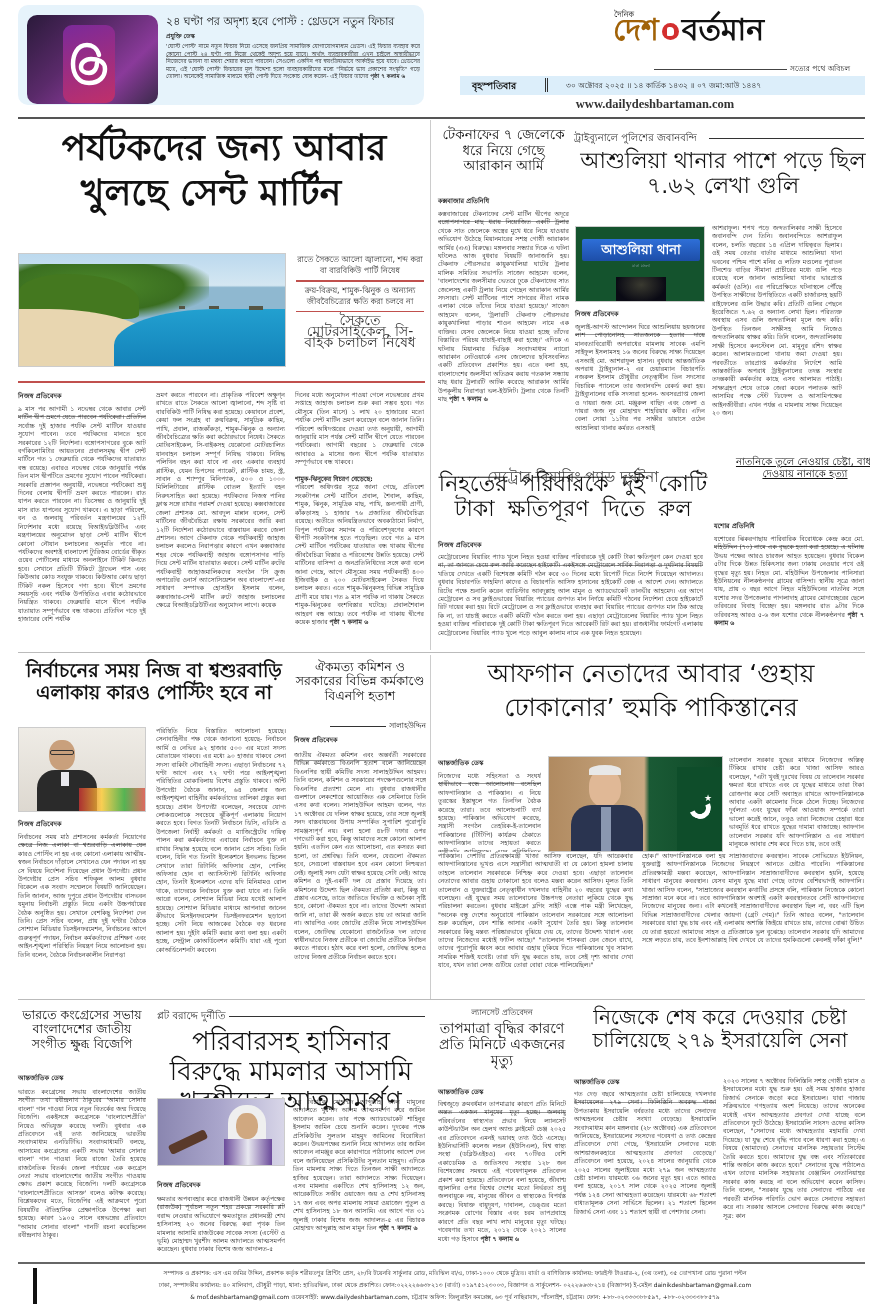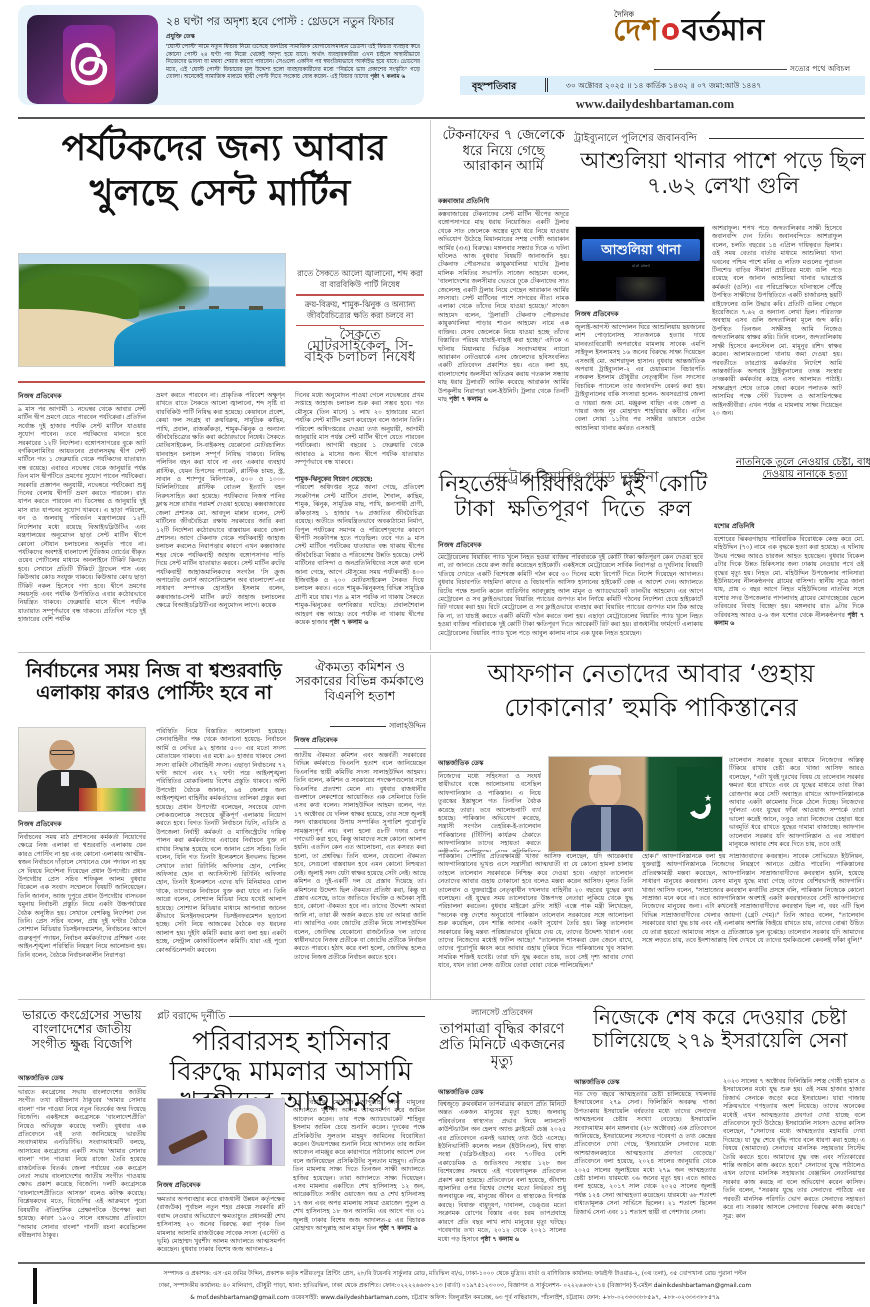--- a/index.html
+++ b/index.html
@@ -1,19 +1,19 @@
 <!DOCTYPE html>
 <html><head>
 <meta charset="utf-8">
 <style>
 *{box-sizing:border-box;margin:0;padding:0}
 body{width:870px;height:1307px;background:#fff;font-family:"DejaVu Sans",sans-serif;color:#111;position:relative;overflow:hidden}
 .abs{position:absolute}
 .body-txt{font-size:6.2px;line-height:8.4px;text-align:justify;color:#222;overflow:hidden}
-.byline{font-size:6.5px;font-weight:bold;border-bottom:1px solid #999;padding-bottom:2px;color:#222}
+.byline{font-size:6.5px;font-weight:bold;border-bottom:1px solid #999;padding-bottom:14px;color:#222}
 .hl{font-family:"DejaVu Sans",sans-serif;text-align:center;color:#111;font-weight:normal;line-height:1.15}
 .cont{font-weight:bold}
 .hr{position:absolute;height:1px;background:#888}
 .redrule{position:absolute;height:2px;background:#c0504d}
 .photo{position:absolute;overflow:hidden;border:1px solid #ccc}
 </style>
 </head>
 <body>
 
 <div class="abs" style="left:18px;top:5px;width:406px;height:100px;background:#e6f3fb;border-radius:10px;"></div>
@@ -43,33 +43,33 @@
 
 <div class="abs" style="left:460px;top:76px;width:405px;height:19px;background:#dceefa;"></div>
 <div class="abs" style="left:472px;top:79px;font-size:9.5px;font-weight:bold;color:#111;">বৃহস্পতিবার</div>
 <div class="abs" style="left:545px;top:78px;width:3px;height:14px;border-left:1px solid #333;border-right:1px solid #333;"></div>
 <div class="abs" style="left:566px;top:80px;font-size:7.5px;color:#222;white-space:nowrap;">৩০ অক্টোবর ২০২৫ ॥ ১৪ কার্তিক ১৪৩২ ॥ ০৭ জমা:আউ ১৪৪৭</div>
 <div class="abs" style="left:545px;top:97px;width:220px;text-align:center;font-family:'Liberation Serif',serif;font-size:12.5px;font-weight:bold;color:#333;">www.dailydeshbartaman.com</div>
 
 <div class="hr" style="left:18px;top:117px;width:847px;height:1.5px;background:#555;"></div>
 
 <div class="abs hl" style="left:18px;top:127px;width:412px;font-size:36px;font-weight:bold;">পর্যটকদের জন্য আবার</div>
-<div class="abs hl" style="left:14px;top:172px;width:412px;font-size:36px;font-weight:bold;">খুলছে সেন্ট মার্টিন</div>
+<div class="abs hl" style="left:5px;top:172px;width:412px;font-size:36px;font-weight:bold;">খুলছে সেন্ট মার্টিন</div>
 
 <div class="photo" style="left:18px;top:253px;width:268px;height:114px;background:linear-gradient(180deg,#bcd9ee 0%,#d4e7f2 28%,#8fb8d0 30%);">
   <div style="position:absolute;left:0;top:10px;width:190px;height:55px;background:radial-gradient(ellipse at 40% 40%,#4d8a2a 0%,#3a6e20 55%,transparent 75%);"></div>
   <div style="position:absolute;left:0;top:20px;width:120px;height:45px;background:#44781f;border-radius:40% 60% 10% 10%;"></div>
   <div style="position:absolute;left:0;top:55px;width:150px;height:60px;background:#e8d6b0;border-radius:0 80% 0 0;"></div>
   <div style="position:absolute;left:95px;top:55px;width:173px;height:60px;background:linear-gradient(180deg,#22a0d0,#1280b8);border-radius:60% 0 0 0;"></div>
   <div style="position:absolute;left:160px;top:52px;width:6px;height:3px;background:#554;"></div>
   <div style="position:absolute;left:190px;top:52px;width:10px;height:3px;background:#554;"></div>
   <div style="position:absolute;left:230px;top:52px;width:14px;height:4px;background:#554;"></div>
 </div>
 
-<div class="abs" style="left:296px;top:266px;width:128px;">
+<div class="abs" style="left:296px;top:252px;width:128px;">
   <div style="font-size:8px;line-height:11px;text-align:center;color:#333;padding:2px 0 4px;">রাতে সৈকতে আলো জ্বালানো, শব্দ করা বা বারবিকিউ পার্টি নিষেধ</div>
   <div class="redrule" style="position:relative;height:1.5px;width:128px;"></div>
   <div style="font-size:8px;line-height:11px;text-align:center;color:#333;padding:3px 0 4px;">ক্রয়-বিক্রয়, শামুক-ঝিনুক ও অন্যান্য জীববৈচিত্র্যের ক্ষতি করা চলবে না</div>
   <div class="redrule" style="position:relative;height:1.5px;width:128px;"></div>
   <div style="font-size:14px;line-height:11px;text-align:center;color:#333;padding:3px 0;">সৈকতে মোটরসাইকেল, সি-বাইক চলাচল নিষেধ</div>
 </div>
 
 <div class="redrule" style="left:18px;top:381px;width:407px;"></div>
 
 <div class="abs byline" style="left:18px;top:391px;width:128px;">নিজস্ব প্রতিবেদক</div>
@@ -90,21 +90,21 @@
   <span>কক্সবাজারের টেকনাফের সেন্ট মার্টিন দ্বীপের অদূরে বঙ্গোপসাগরে মাছ ধরায় নিয়োজিত একটি ট্রলার থেকে সাত জেলেকে অস্ত্রের মুখে ধরে নিয়ে যাওয়ার অভিযোগ উঠেছে মিয়ানমারের সশস্ত্র গোষ্ঠী আরাকান আর্মির (এএ) বিরুদ্ধে। মঙ্গলবার সন্ধ্যার দিকে এ ঘটনা ঘটলেও আজ বুধবার বিষয়টি জানাজানি হয়। টেকনাফ পৌরসভার কায়ুকখালিয়া ঘাটের ট্রলার মালিক সমিতির সভাপতি সাজেদ আহমেদ বলেন, 'বাংলাদেশের জলসীমার ভেতরে ঢুকে টেকনাফের সাত জেলেসহ একটি ট্রলার নিয়ে গেছেন আরাকান আর্মির সদস্যরা। সেন্ট মার্টিনের পাশে সাগরের নীতা নামক এলাকা থেকে তাঁদের নিয়ে যাওয়া হয়েছে।' সাজেদ আহমেদ বলেন, 'ট্রলারটি টেকনাফ পৌরসভার কায়ুকখালিয়া পাড়ার শাওন আহমেদ নামে এক ব্যক্তির। যেসব জেলেকে নিয়ে যাওয়া হচ্ছে তাঁদের বিস্তারিত পরিচয় যাচাই-বাছাই করা হচ্ছে।' এদিকে এ ঘটনায় মিয়ানমার ভিত্তিক সংবাদমাধ্যম ন্যারো আরাকান নেটওয়ার্কে এসব জেলেদের ছবিসংবলিত একটি প্রতিবেদন প্রকাশিত হয়। এতে বলা হয়, বাংলাদেশের জলসীমা অতিক্রম করায় গতকাল সন্ধ্যায় মাছ ধরার ট্রলারটি আটক করেছে আরাকান আর্মির উপকূলীয় নিরাপত্তা ভল-ইউনিট। ট্রলার থেকে তিনটি মাছ</span>
   <span class="cont">পৃষ্ঠা ৭ কলাম ৬</span>
 </div>
 
 <div class="abs" style="left:574px;top:130px;width:290px;display:flex;align-items:center;gap:12px;">
   <span style="font-size:10px;color:#333;white-space:nowrap;">ট্রাইব্যুনালে পুলিশের জবানবন্দি</span>
   <span style="flex:1;height:1px;background:#333;"></span>
 </div>
 <div class="abs hl" style="left:578px;top:148px;width:290px;font-size:22px;">আশুলিয়া থানার পাশে পড়ে ছিল ৭.৬২ লেখা গুলি</div>
 
-<div class="photo" style="left:575px;top:226px;width:130px;height:76px;background:#000000;">
+<div class="photo" style="left:575px;top:226px;width:130px;height:76px;background:#14532d;">
   <div style="position:absolute;left:6px;top:12px;width:118px;height:22px;background:linear-gradient(180deg,#2e6fd8,#1d4ea8);border-radius:2px;display:flex;align-items:center;justify-content:center;">
     <span style="color:#fff;font-size:13px;font-weight:bold;">আশুলিয়া থানা</span>
   </div>
   <div style="position:absolute;left:0;top:36px;width:130px;text-align:center;color:#9ab;font-size:4px;">ঢাকা জেলা</div>
   <div style="position:absolute;left:40px;top:50px;width:50px;height:26px;background:radial-gradient(ellipse at 50% 30%,#3a3a30 0%,#0a0a14 70%);"></div>
 </div>
 <div class="abs byline" style="left:575px;top:309px;width:130px;">নিজস্ব প্রতিবেদক</div>
 <div class="abs body-txt" style="left:575px;top:323px;width:130px;height:115px;">জুলাই-আগস্ট আন্দোলন ঘিরে আশুলিয়ায় ছয়জনের লাশ পোড়ানোসহ সাতজনকে হত্যার দায়ে মানবতাবিরোধী অপরাধের মামলায় সাবেক এমপি সাইফুল ইসলামসহ ১৬ জনের বিরুদ্ধে সাক্ষ্য দিয়েছেন এসআই মো. আশরাফুল হাসান। বুধবার আন্তর্জাতিক অপরাধ ট্রাইব্যুনাল-২ এর চেয়ারম্যান বিচারপতি নজরুল ইসলাম চৌধুরীর নেতৃত্বাধীন তিন সদস্যের বিচারিক প্যানেলে তার জবানবন্দি রেকর্ড করা হয়। ট্রাইব্যুনালের বাকি সদস্যরা হলেন- অবসরপ্রাপ্ত জেলা ও দায়রা জজ মো. মঞ্জুরুল বাছিদ এবং জেলা ও দায়রা জজ নূর মোহাম্মদ শাহরিয়ার কবীর। এদিন বেলা সোয়া ১১টার পর সাক্ষীর ডায়াসে ওঠেন আশুলিয়া থানার কর্মরত এসআই</div>
 <div class="abs body-txt" style="left:712px;top:224px;width:130px;height:215px;">আশরাফুল। শপথ পড়ে জব্দতালিকার সাক্ষী হিসেবে জবানবন্দি দেন তিনি। জবানবন্দিতে আশরাফুল বলেন, চলতি বছরের ১৪ এপ্রিল দায়িত্বরত ছিলাম। ওই সময় বেতার বার্তার মাধ্যমে আশুলিয়া থানা ভবনের পশ্চিম পাশে মনির ও লতিফ মণ্ডলের পুরাতন টিনশেড বাড়ির সীমানা প্রাচীরের মধ্যে গুলি পড়ে রয়েছে বলে জানান আশুলিয়া থানার ভারপ্রাপ্ত কর্মকর্তা (ওসি)। এর পরিপ্রেক্ষিতে ঘটনাস্থলে পৌঁছে উপস্থিত সাক্ষীদের উপস্থিতিতে একটি চার্জারসহ ছয়টি রাইফেলের গুলি উদ্ধার করি। প্রতিটি গুলির পেছনে ইংরেজিতে ৭.৬২ ও অন্যান্য লেখা ছিল। পরিত্যক্ত অবস্থায় এসব গুলি জব্দতালিকা মূলে জব্দ করি। উপস্থিত তিনজন সাক্ষীসহ আমি নিজেও জব্দতালিকায় স্বাক্ষর করি। তিনি বলেন, জব্দতালিকায় সাক্ষী হিসেবে কনস্টেবল মো. মামুনুর রশিদ স্বাক্ষর করেন। আলামতগুলো থানায় জমা দেওয়া হয়। পরবর্তীতে তারপ্রাপ্ত কর্মকর্তার নির্দেশে আমি আন্তর্জাতিক অপরাধ ট্রাইব্যুনালের তদন্ত সংস্থার তদন্তকারী কর্মকর্তার কাছে এসব আলামত পাঠাই। সাক্ষ্যগ্রহণ শেষে তাকে জেরা করেন পলাতক আট আসামির পক্ষে স্টেট ডিফেন্স ও আসামিপক্ষের আইনজীবীরা। এখন পর্যন্ত এ মামলায় সাক্ষ্য দিয়েছেন ২০ জন।</div>
 

